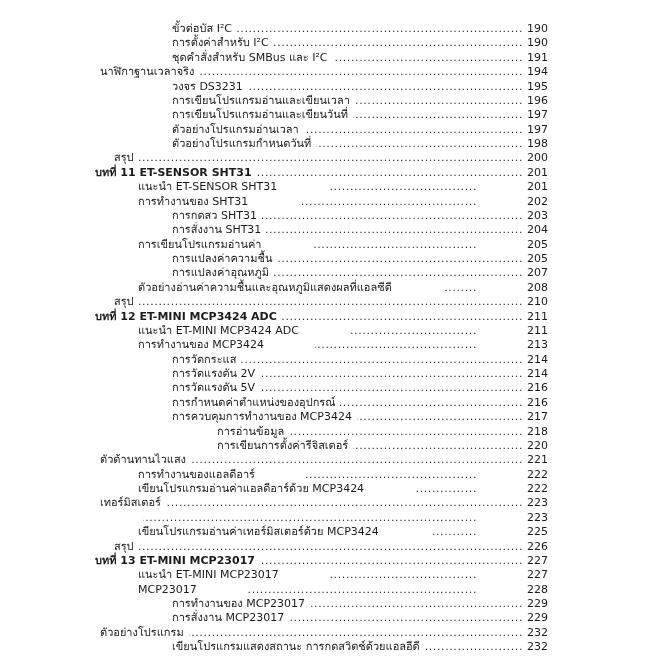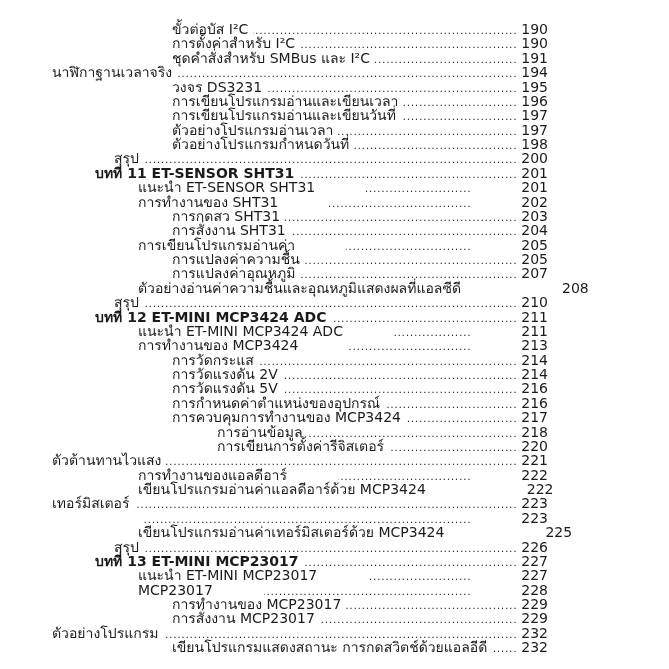--- a/index.html
+++ b/index.html
@@ -19,29 +19,29 @@
     position: absolute;
     top: 13px;
     left: 0;
     width: 669px;
   }
   .row {
     display: flex;
     align-items: baseline;
     height: 14.38px;
     line-height: 14.38px;
-    font-size: 14px;
+    font-size: 11px;
     padding-right: 121px;
     box-sizing: border-box;
     white-space: nowrap;
   }
   
   .lvl-chapter { padding-left: 95px; }
   .lvl-chapter .title { font-weight: 700; }
-  .lvl-part    { padding-left: 52px; }
+  .lvl-part    { padding-left: 100px; }
   .lvl-summary { padding-left: 114px; }
   .lvl-s1      { padding-left: 138px; gap: 46px; }
   .lvl-s2      { padding-left: 172px; }
   .lvl-s3      { padding-left: 217px; }
 
   .title { white-space: nowrap; }
   .leader {
     flex: 1;
     overflow: hidden;
     white-space: nowrap;

